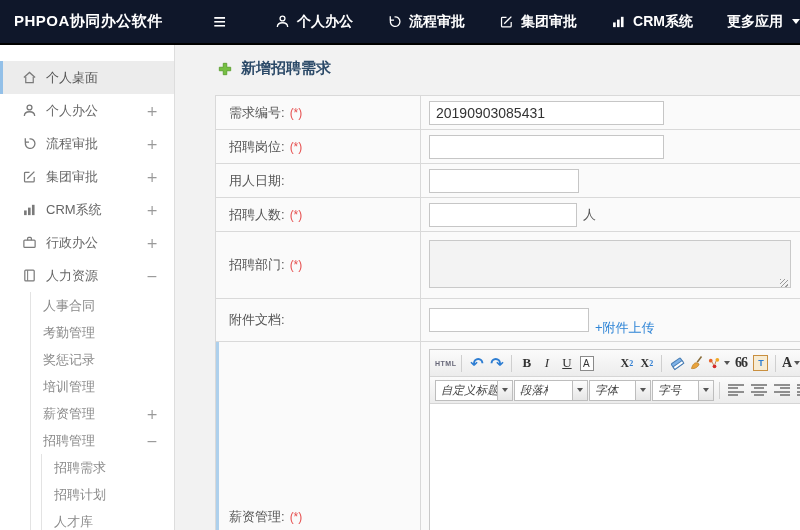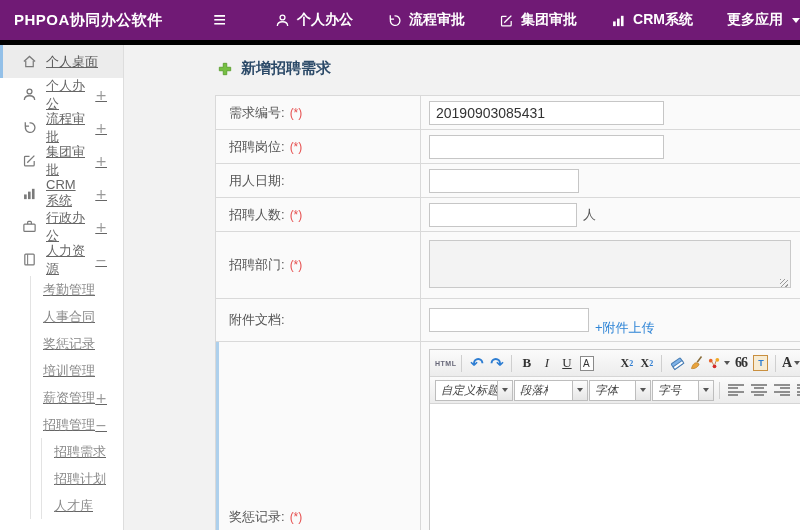--- a/index.html
+++ b/index.html
@@ -7,37 +7,37 @@
   body {
     position: relative;
     font-family: "Liberation Sans", sans-serif;
     background: #f2f2f2;
   }
   .ic { width: 15px; height: 15px; display: block; }
 
   
   .topbar {
     position: absolute; top: 0; left: 0; width: 800px; height: 45px;
-    background: #701a75; border-bottom: 5px solid #000000;
+    background: #0f172a; border-bottom: 2px solid #000000;
     display: flex; align-items: center; color: #fff; gap: 16px;
   }
   .logo { width: 192px; padding-left: 14px; font-size: 15px; font-weight: bold; letter-spacing: .5px; }
   .menu-btn { font-size: 22px; line-height: 1; cursor: pointer; width: 36px; text-align: center; }
   .nav { display: flex; align-items: center; gap: 34px; margin-left: 22px; font-size: 14px; font-weight: bold; }
   .nav-item { display: flex; align-items: center; gap: 7px; cursor: pointer; white-space: nowrap; }
   .caret-down {
     width: 0; height: 0; border-left: 4px solid transparent;
     border-right: 4px solid transparent; border-top: 5px solid #fff; margin-left: 2px;
   }
 
   
   .sidebar {
-    position: absolute; top: 45px; left: 0; width: 124px; height: 485px;
-    background: #fff; border-right: 1px solid #ddd; padding-top: 0;
-    font-size: 13px; color: #666; text-decoration: underline;
+    position: absolute; top: 45px; left: 0; width: 175px; height: 485px;
+    background: #fff; border-right: 1px solid #ddd; padding-top: 16px;
+    font-size: 13px; color: #666;
   }
   .s-item {
     height: 33px; display: flex; align-items: center; gap: 9px;
     padding: 0 16px 0 19px; border-left: 3px solid transparent;
     color: #666; cursor: pointer;
   }
   .s-item .ic { color: #7a7a7a; }
   .s-item.active { background: #ececec; border-left-color: #93c0e8; color: #555; }
   .exp { margin-left: auto; color: #999; font-size: 14px; font-family: "DejaVu Sans", sans-serif; }
   .s-sub { margin-left: 30px; border-left: 1px solid #e3e3e3; }
@@ -291,24 +291,24 @@
     <span>
         <svg class="ic">
           <use href="#i-book"></use>
         </svg>
       </span>
     <span>人力资源</span>
     <span class="exp">−</span>
   </div>
   <div class="s-sub">
     <div class="s-child">
+      <span>人事合同</span>
+    </div>
+    <div class="s-child">
       <span>考勤管理</span>
-    </div>
-    <div class="s-child">
-      <span>人事合同</span>
     </div>
     <div class="s-child">
       <span>奖惩记录</span>
     </div>
     <div class="s-child">
       <span>培训管理</span>
     </div>
     <div class="s-child">
       <span>薪资管理</span>
       <span class="exp">+</span>
@@ -401,21 +401,21 @@
         <span>附件文档:</span>
       </div>
       <div class="fv">
         <input class="txt w160" type="text" style="">
         <a class="lnk">+附件上传</a>
       </div>
     </div>
 
     <div class="frow frow-req">
       <div class="fl">
-        <span>奖惩记录:</span>
+        <span>薪资管理:</span>
         <span class="req">(*)</span>
       </div>
       <div class="fv" style="padding:7px 8px;align-items:flex-start">
         <div class="editor">
 
           <div class="tbar">
             <span class="tbtn t-html">HTML</span>
             <span class="tsep"></span>
             <span class="tbtn t-undo">↶</span>
             <span class="tbtn t-redo">↷</span>

